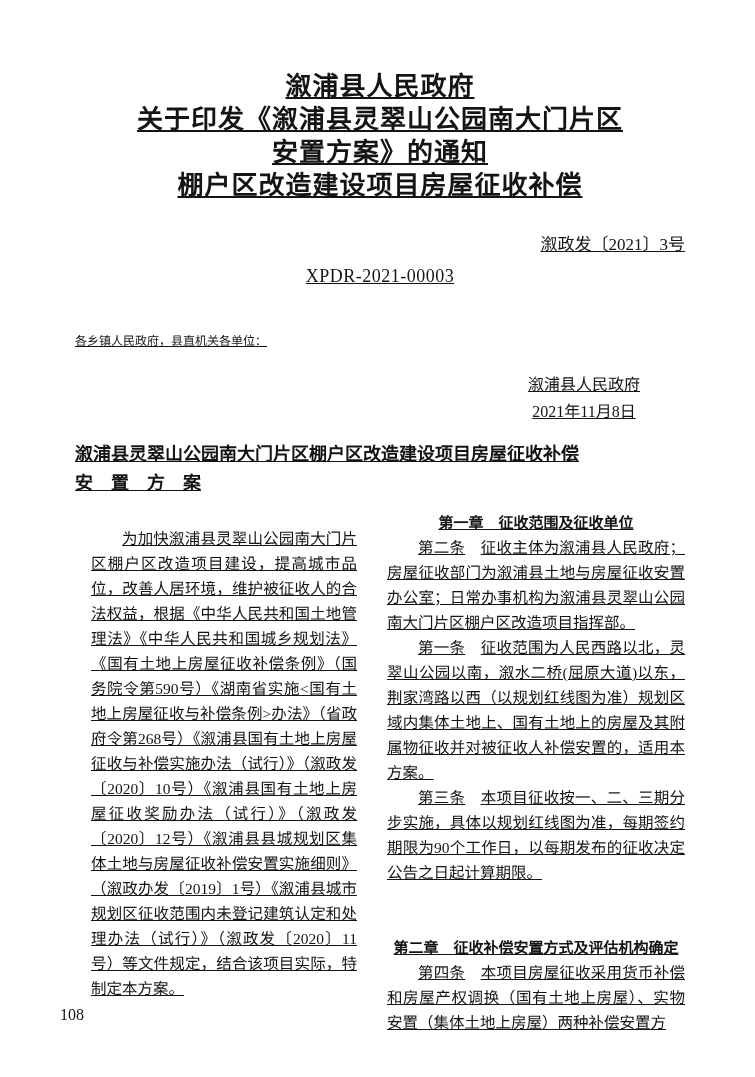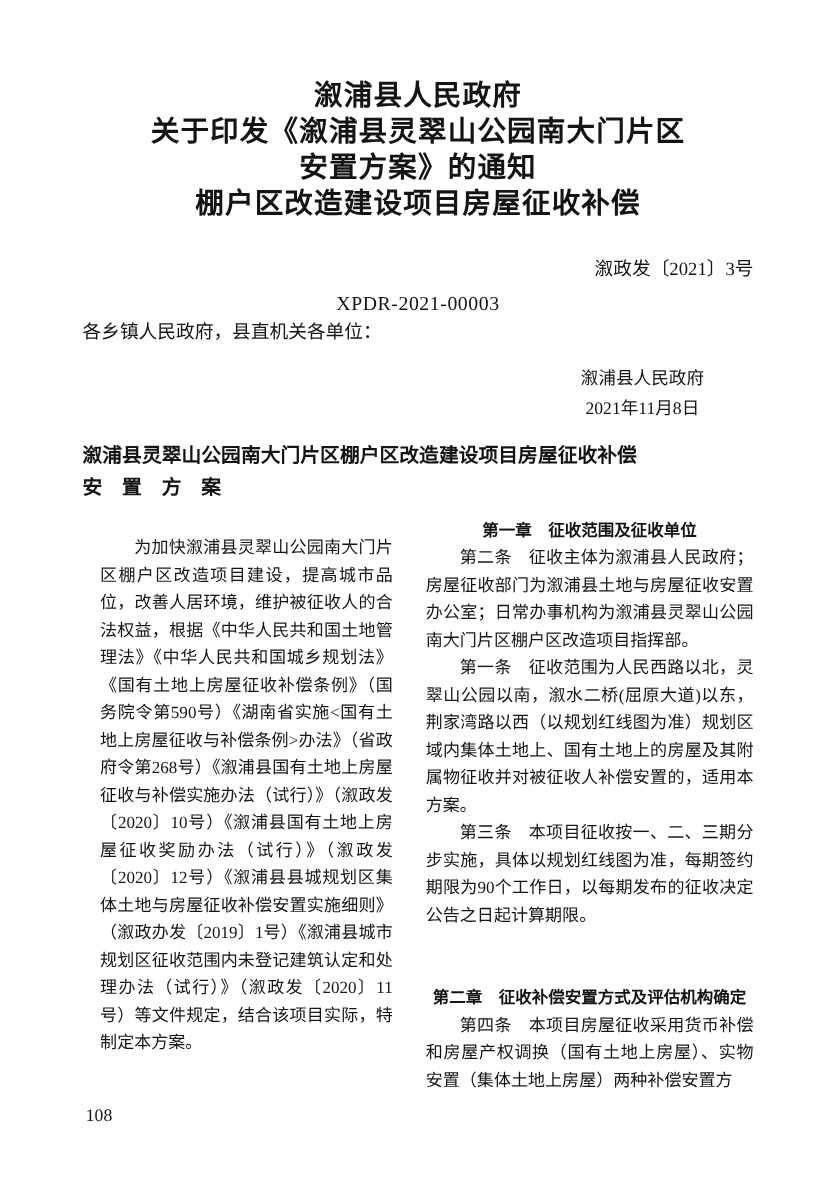--- a/index.html
+++ b/index.html
@@ -6,20 +6,21 @@
   .page {
     position: relative;
     width: 755px;
     height: 1077px;
     box-sizing: border-box;
     background: #ffffff;
     color: #141414;
     padding: 70px 70px 0 75px;
     font-family: "Liberation Serif", "DejaVu Serif", serif;
     overflow: hidden;
+    text-decoration: underline;
   }
   .notice-title {
     text-align: center;
     font-weight: bold;
     font-size: 26px;
     line-height: 33px;
     letter-spacing: 1px;
   }
   .doc-number {
     text-align: right;
@@ -28,21 +29,22 @@
     line-height: 22px;
   }
   .doc-code {
     text-align: center;
     margin-top: 8px;
     font-size: 18px;
     line-height: 24px;
     letter-spacing: 0.5px;
   }
   .salutation {
-    font-size: 17px;
+    margin-top: 40px;
+    font-size: 12px;
     line-height: 27px;
   }
   .notice-body {
     margin: 0;
     text-indent: 2em;
     text-align: justify;
     font-size: 16px;
     line-height: 27px;
   }
   .signature {
@@ -85,21 +87,21 @@
     white-space: nowrap;
   }
   .chapter-2 { margin-top: 50px; }
   .article {
     margin: 0;
     text-indent: 2em;
   }
   .article-label { margin-right: 1em; }
   .page-number {
     position: absolute;
-    left: 78px;
+    left: 60px;
     top: 1004px;
     font-size: 16px;
     line-height: 22px;
   }
 </style>
 </head>
 <body>
 
 <div class="page">
 

